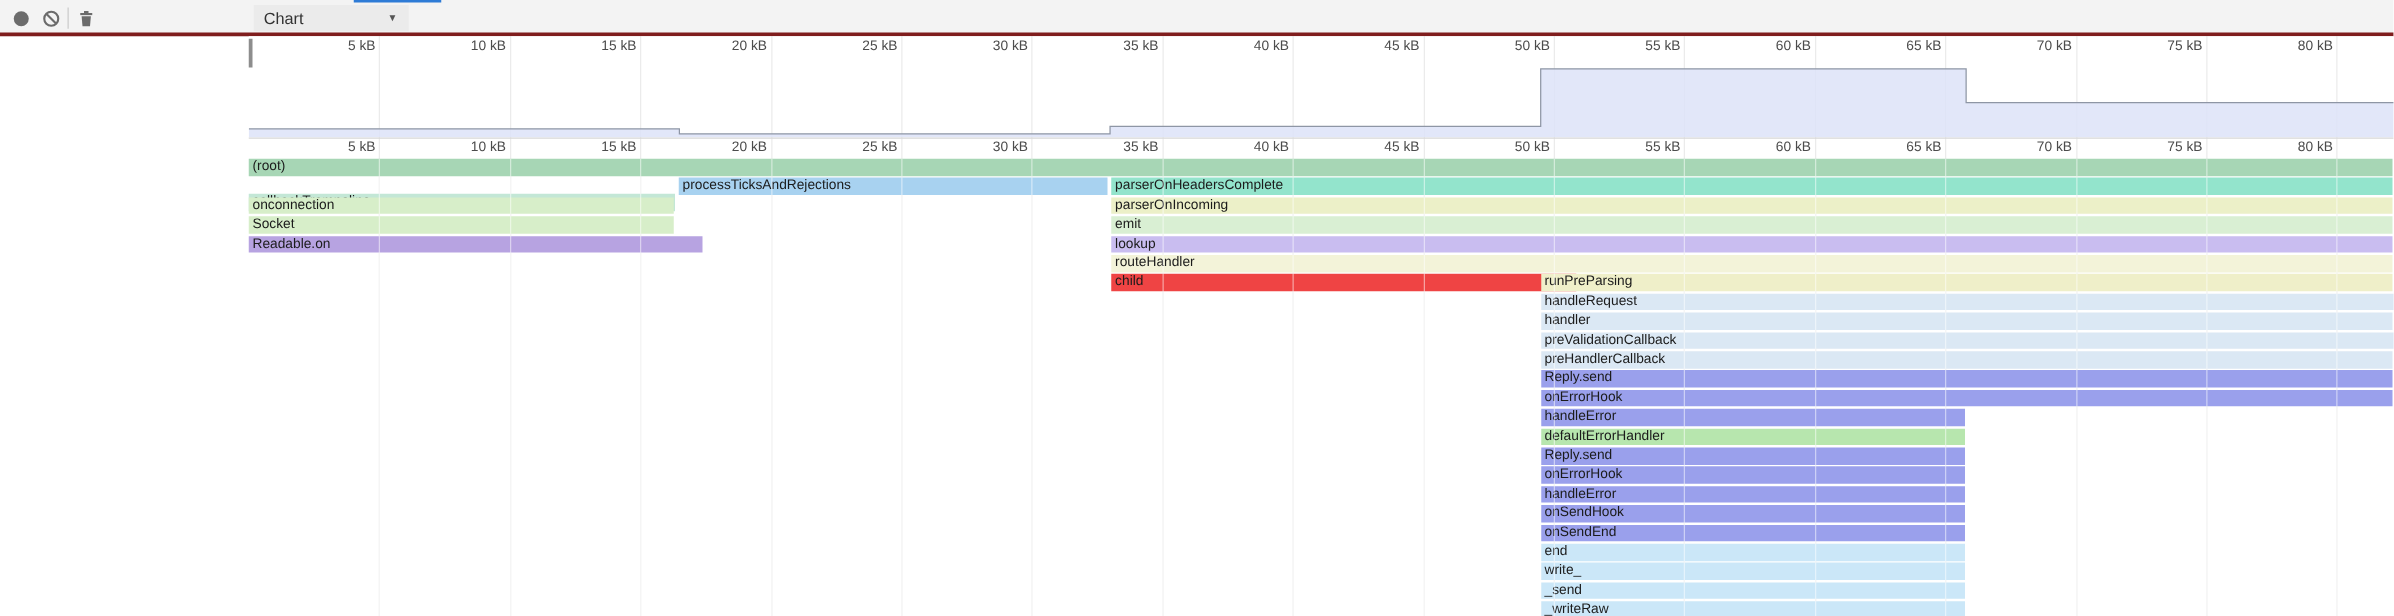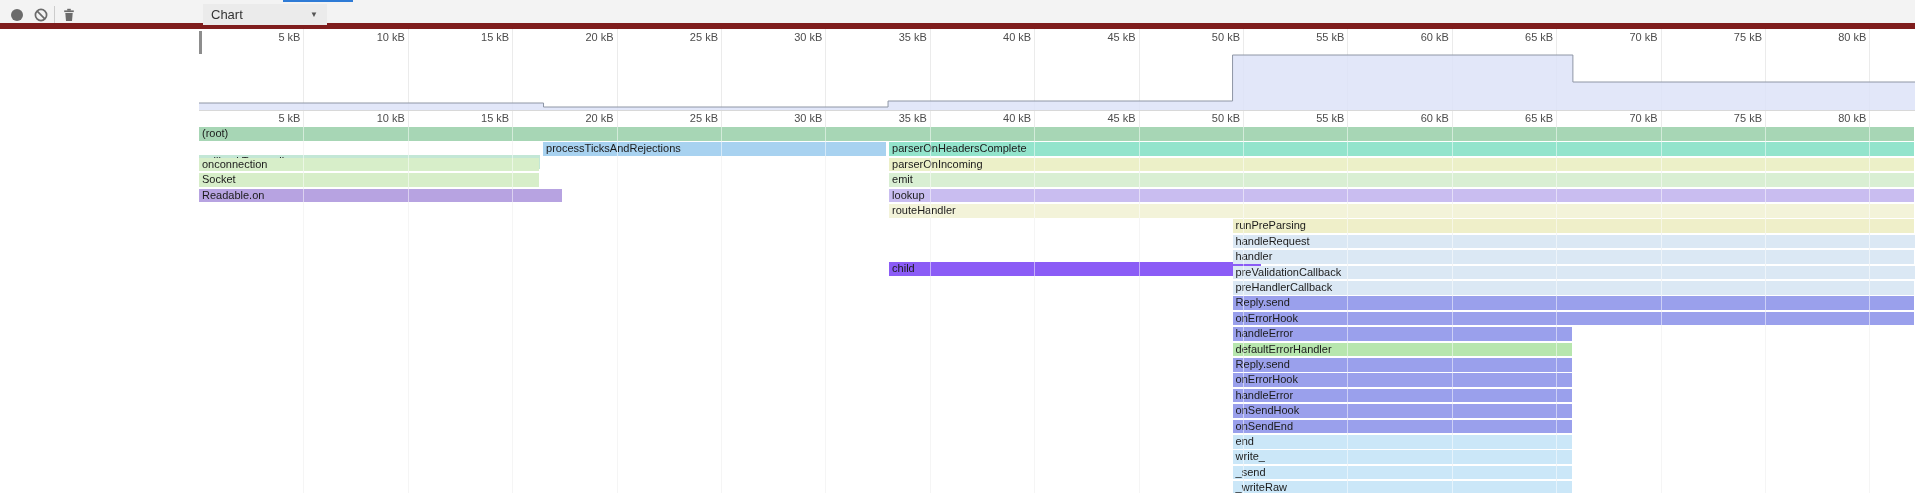--- a/index.html
+++ b/index.html
@@ -1,20 +1,20 @@
 <!DOCTYPE html>
 <html><head>
 <meta charset="utf-8">
 <style>
   html,body{margin:0;padding:0;background:#fff;}
   .app{position:relative;width:1915px;height:493px;background:#fff;overflow:hidden;
        font-family:"Liberation Sans",sans-serif;-webkit-font-smoothing:antialiased;}
   
   .toolbar{position:absolute;left:0;top:0;width:1915px;height:29px;background:#f3f3f3;
-           border-bottom:6px solid #7f1d1d;box-sizing:border-box;}
+           border-bottom:3px solid #7f1d1d;box-sizing:border-box;}
   .tab-indicator{position:absolute;left:283px;top:0;width:70px;height:2px;z-index:6;}
   .tbtn{position:absolute;top:6px;width:18px;height:18px;border:none;background:transparent;
         padding:0;margin:0;cursor:pointer;display:flex;align-items:center;justify-content:center;}
   .tbtn svg{display:block;}
   #btn-record{left:8px;}
   #btn-clear{left:32px;}
   #btn-trash{left:60px;}
   .tool-sep{position:absolute;left:54px;top:6px;width:1px;height:17px;background:#ccc;}
   .chart-select{position:absolute;left:203px;top:4px;width:124px;height:21px;background:#ebebeb;
                 color:#333;font-size:13px;line-height:21px;padding:0 8px;box-sizing:border-box;
@@ -146,21 +146,21 @@
         <div class="flame-bar" style="left: 0px; width: 341.4px; top: 126px; background: rgb(195, 231, 214);">callbackTrampoline</div>
         <div class="flame-bar" style="left: 344.1px; width: 342.9px; top: 113.4px; background: rgb(168, 210, 240);">processTicksAndRejections</div>
         <div class="flame-bar" style="left: 690.1px; width: 1024.9px; top: 113.4px; background: rgb(147, 228, 204);">parserOnHeadersComplete</div>
         <div class="flame-bar" style="left: 0px; width: 340.4px; top: 128.8px; background: rgb(215, 238, 201);">onconnection</div>
         <div class="flame-bar" style="left: 690.1px; width: 1024.9px; top: 128.8px; background: rgb(236, 240, 200);">parserOnIncoming</div>
         <div class="flame-bar" style="left: 0px; width: 340.4px; top: 144.2px; background: rgb(215, 238, 201);">Socket</div>
         <div class="flame-bar" style="left: 690.1px; width: 1024.9px; top: 144.2px; background: rgb(217, 239, 211);">emit</div>
         <div class="flame-bar" style="left: 0px; width: 363px; top: 159.6px; background: rgb(183, 163, 225);">Readable.on</div>
         <div class="flame-bar" style="left: 690.1px; width: 1024.9px; top: 159.6px; background: rgb(201, 189, 240);">lookup</div>
         <div class="flame-bar" style="left: 690.1px; width: 1024.9px; top: 175px; background: rgb(243, 243, 217);">routeHandler</div>
-        <div class="flame-bar dotted" style="left: 690.1px; width: 372px; top: 190.4px; background: #8b5cf6; margin-top: 43px;">child</div>
+        <div class="flame-bar dotted" style="left: 690.1px; width: 372px; top: 190.4px; background: #ef4444;">child</div>
         <div class="flame-bar" style="left: 1033.6px; width: 681.4px; top: 190.4px; background: rgb(239, 239, 201);">runPreParsing</div>
         <div class="flame-bar" style="left: 1033.6px; width: 736px; top: 205.8px; background: rgb(219, 232, 244);">handleRequest</div>
         <div class="flame-bar" style="left: 1033.6px; width: 681.4px; top: 221.2px; background: rgb(219, 232, 244);">handler</div>
         <div class="flame-bar" style="left: 1033.6px; width: 691px; top: 236.6px; background: rgb(219, 232, 244);">preValidationCallback</div>
         <div class="flame-bar" style="left: 1033.6px; width: 681.4px; top: 252px; background: rgb(219, 232, 244);">preHandlerCallback</div>
         <div class="flame-bar" style="left: 1033.6px; width: 681.4px; top: 267.4px; background: rgb(154, 160, 236);">Reply.send</div>
         <div class="flame-bar" style="left: 1033.6px; width: 681.4px; top: 282.8px; background: rgb(154, 160, 236);">onErrorHook</div>
         <div class="flame-bar" style="left: 1033.6px; width: 339.3px; top: 298.2px; background: rgb(154, 160, 236);">handleError</div>
         <div class="flame-bar" style="left: 1033.6px; width: 339.3px; top: 313.6px; background: rgb(183, 230, 174);">defaultErrorHandler</div>
         <div class="flame-bar" style="left: 1033.6px; width: 339.3px; top: 329px; background: rgb(154, 160, 236);">Reply.send</div>

